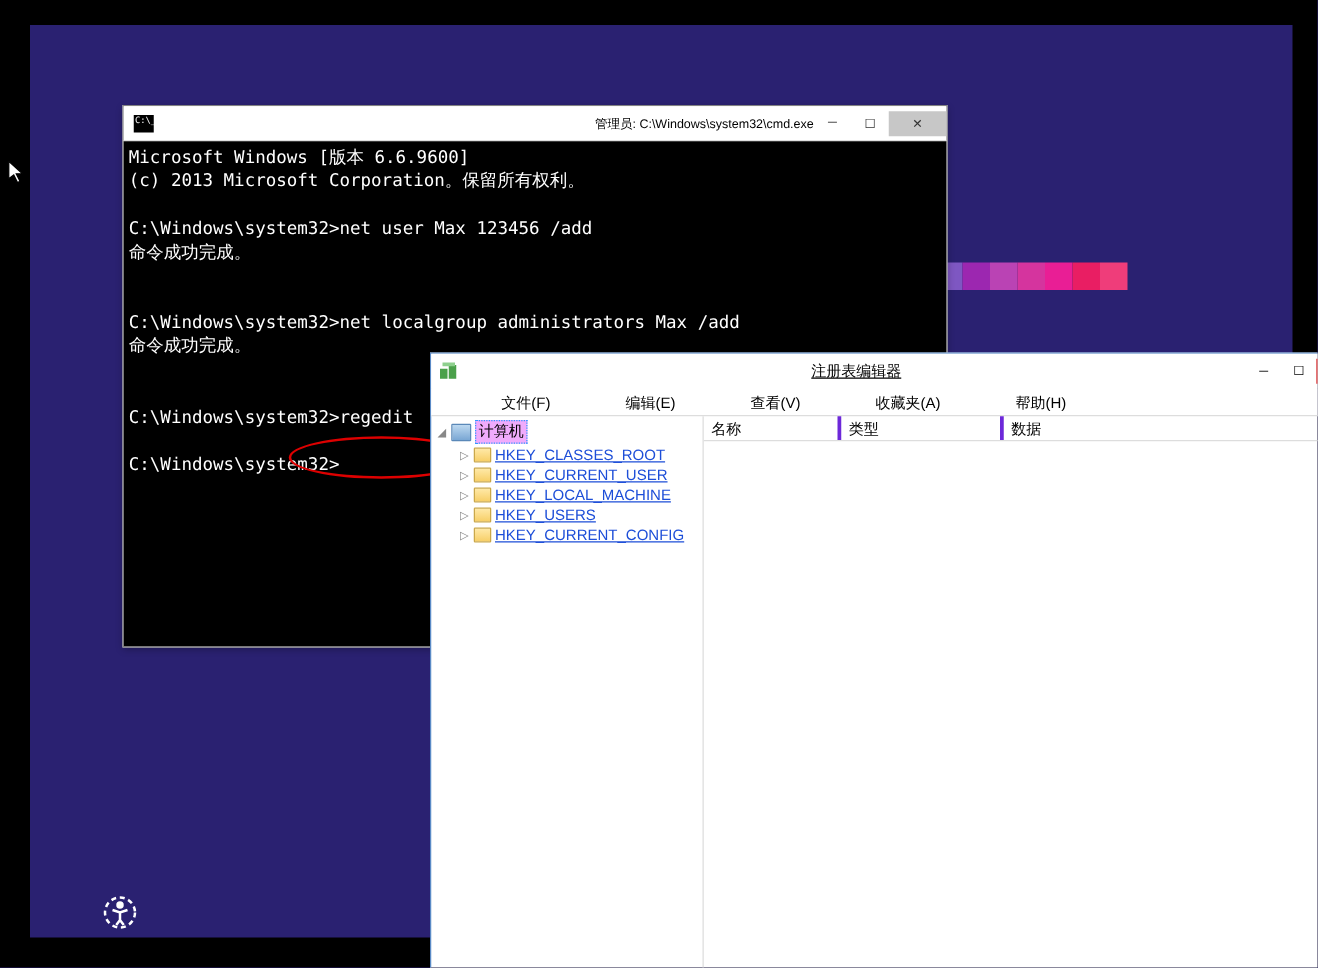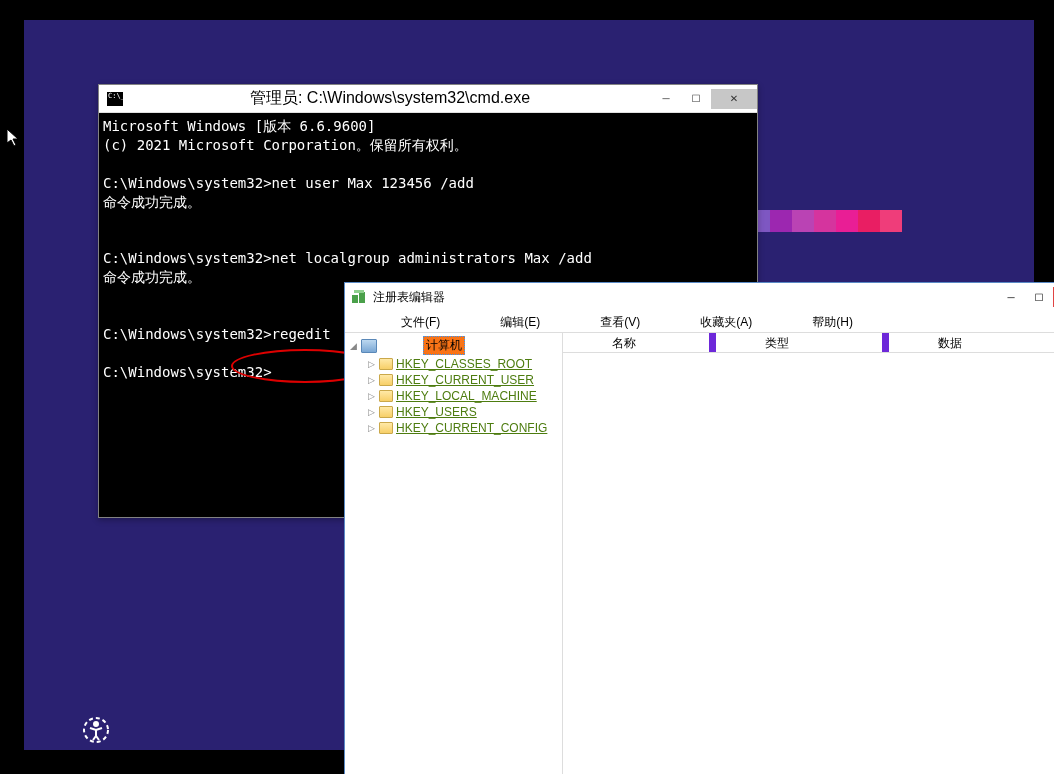--- a/index.html
+++ b/index.html
@@ -52,22 +52,22 @@
 .cmd-icon::after {
   content: "C:\\_";
   color: #fff;
   font-size: 7px;
   position: absolute;
   left: 1px; top: 0px;
   font-family: monospace;
 }
 .cmd-title {
   flex: 1;
-  text-align: center;
-  font-size: 16px;
+  text-align: right;
+  font-size: 10px;
   color: #000;
 }
 .win-btns { display: flex; }
 .win-btn {
   width: 30px; height: 20px;
   display: flex; align-items: center; justify-content: center;
   font-size: 10px;
   color: #333;
   cursor: pointer;
 }
@@ -106,22 +106,24 @@
   background: #fff;
   display: flex;
   align-items: center;
 }
 .reg-icon {
   width: 16px; height: 16px;
   margin: 0 6px 0 6px;
 }
 .reg-title {
   flex: 1;
+  text-align: center;
   font-size: 12px;
   color: #000;
+  text-decoration: underline;
 }
 .reg-btns { display: flex; }
 .reg-btn {
   width: 28px; height: 20px;
   display: flex; align-items: center; justify-content: center;
   font-size: 10px; cursor: pointer;
 }
 .reg-btn.close-red {
   width: 12px;
   background: #e04343;
@@ -152,32 +154,31 @@
   font-size: 12px;
   padding: 2px 0;
 }
 .tree-root {
   display: flex;
   align-items: center;
   padding: 1px 4px;
   gap: 3px;
 }
 .tree-root .label {
-  background: #f97316;
+  background: #f0abfc;
   border: 1px dotted #3399ff;
   padding: 0 2px;
-  margin-left: 43px;
 }
 .tree-node {
   display: flex;
   align-items: center;
   padding: 1px 4px 1px 22px;
   gap: 3px;
 }
-.tree-node .label { text-decoration: underline; color: #4d7c0f; }
+.tree-node .label { text-decoration: underline; color: #1d4ed8; }
 .expander {
   width: 9px;
   font-size: 9px;
   color: #888;
   text-align: center;
   user-select: none;
 }
 .folder-ic {
   width: 14px; height: 12px;
   background: linear-gradient(#ffe9a7,#f7cf68);
@@ -194,23 +195,22 @@
   flex: 1;
 }
 .reg-list-header {
   display: flex;
   height: 20px;
   border-bottom: 1px solid #ddd;
   font-size: 12px;
 }
 .reg-col {
   padding: 2px 6px;
-  border-right: 7px solid #6d28d9;
+  border-right: 3px solid #6d28d9;
   color: #000;
-  margin-left: 43px;
 }
 
 .ease-icon {
   position: absolute;
   left: 56px; top: 694px;
   width: 32px; height: 32px;
   color: #fff;
 }
 .cursor {
   position: absolute;
@@ -239,21 +239,21 @@
     <div class="cmd-titlebar">
       <div class="cmd-icon"></div>
       <div class="cmd-title">管理员: C:\Windows\system32\cmd.exe</div>
       <div class="win-btns">
         <div class="win-btn">─</div>
         <div class="win-btn">☐</div>
         <div class="win-btn close">✕</div>
       </div>
     </div>
     <div class="cmd-body"><span>Microsoft Windows [版本 6.6.9600]</span>
-<span>(c) 2021 Microsoft Corporation。保留所有权利。</span>
+<span>(c) 2013 Microsoft Corporation。保留所有权利。</span>
 <span></span>
 <span>C:\Windows\system32&gt;net user Max 123456 /add</span>
 <span>命令成功完成。</span>
 <span></span>
 <span></span>
 <span>C:\Windows\system32&gt;net localgroup administrators Max /add</span>
 <span>命令成功完成。</span>
 <span></span>
 <span></span>
 <span>C:\Windows\system32&gt;regedit</span>

